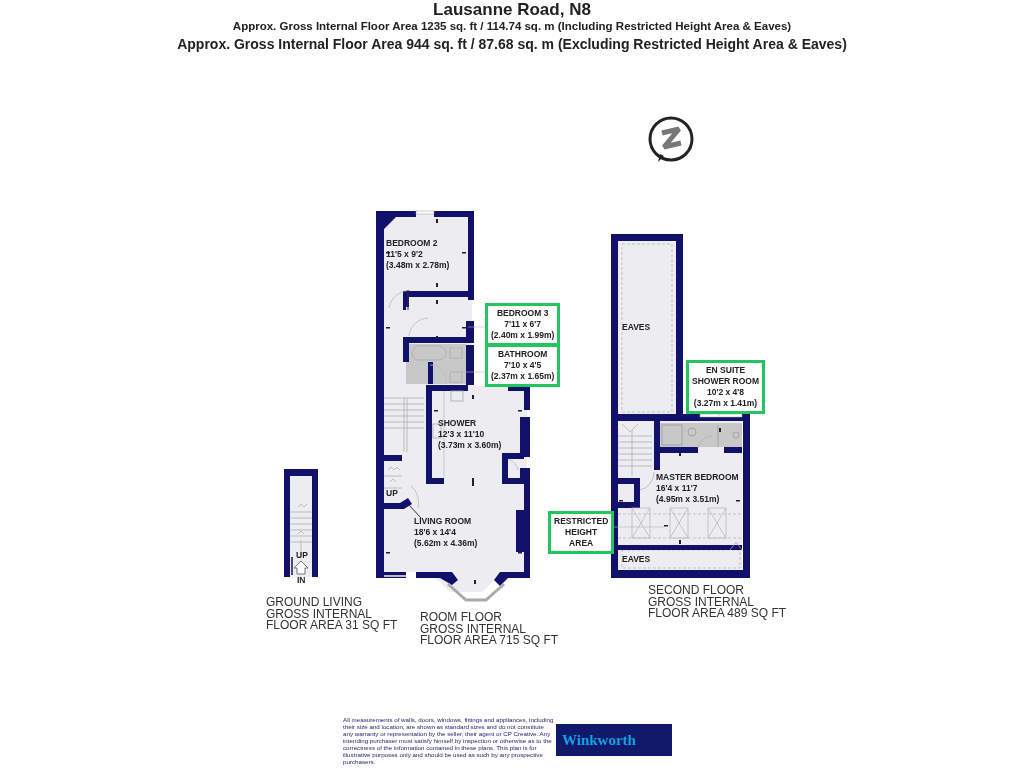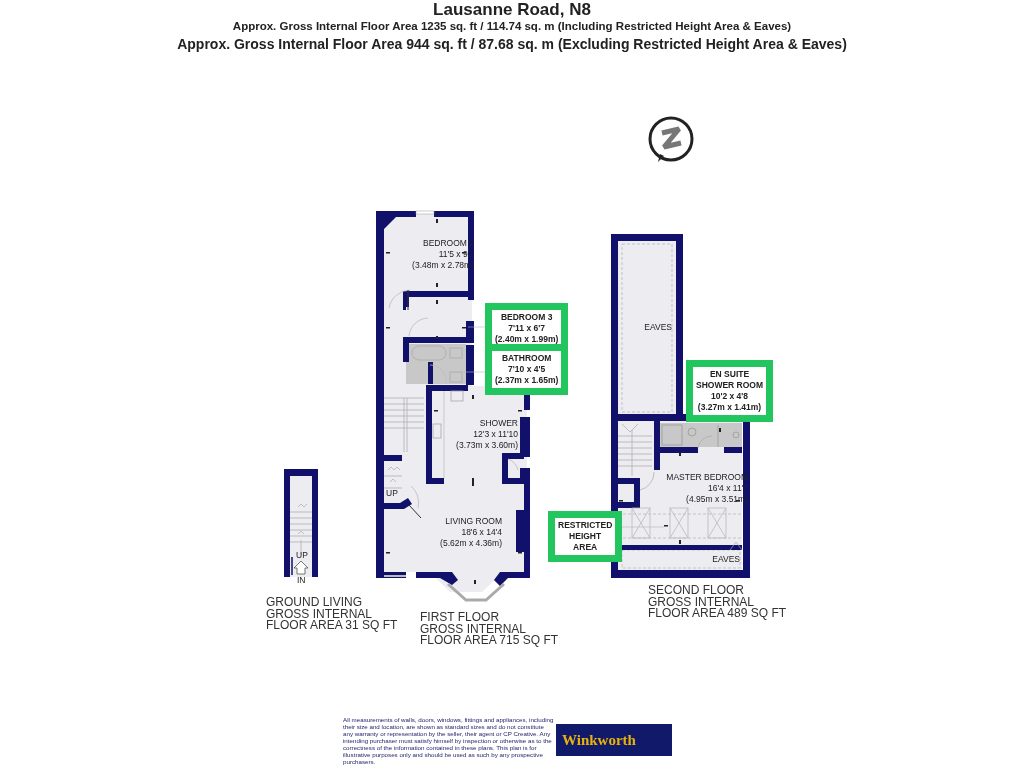--- a/index.html
+++ b/index.html
@@ -2,25 +2,25 @@
 <html><head>
 <meta charset="utf-8">
 <style>
   html, body { margin:0; padding:0; background:#fff; }
   body { width:1024px; height:768px; position:relative; overflow:hidden; font-family:"Liberation Sans", sans-serif; color:#222; }
   .hdr { position:absolute; left:0; width:1024px; text-align:center; }
   .title { top:0; font-size:17px; font-weight:bold; }
   .sub1 { top:20px; font-size:11.5px; font-weight:bold; }
   .sub2 { top:36px; font-size:14px; font-weight:bold; }
   .plan { position:absolute; left:0; top:0; }
-  .lbl { position:absolute; font-size:8.5px; font-weight:normal; text-align:right; line-height:11px; color:#222; white-space:nowrap; }
-  .callout { position:absolute; background:#fff; border:7px solid #22c55e; font-size:8.5px; font-weight:bold; text-align:center; line-height:11px; padding:2px 3px; white-space:nowrap; }
+  .lbl { position:absolute; font-size:8.5px; font-weight:bold; text-align:left; line-height:11px; color:#222; white-space:nowrap; }
+  .callout { position:absolute; background:#fff; border:3px solid #22c55e; font-size:8.5px; font-weight:bold; text-align:center; line-height:11px; padding:2px 3px; white-space:nowrap; }
   .floorlbl { position:absolute; font-size:12px; font-weight:normal; line-height:11.5px; color:#333; white-space:nowrap; }
   .disclaimer { position:absolute; left:343px; top:716px; width:212px; font-size:6.2px; line-height:7px; color:#1d1d6a; font-family:"Liberation Sans Narrow","Liberation Sans",sans-serif; }
-  .brand { position:absolute; left:556px; top:724px; width:116px; height:32px; background:#111a6a; color:#eab308; font-family:"Liberation Serif", serif; font-weight:bold; font-size:15px; display:flex; align-items:center; padding-left:6px; box-sizing:border-box; }
+  .brand { position:absolute; left:556px; top:724px; width:116px; height:32px; background:#111a6a; color:#0ea5e9; font-family:"Liberation Serif", serif; font-weight:bold; font-size:15px; display:flex; align-items:center; padding-left:6px; box-sizing:border-box; }
   .compass { position:absolute; left:646px; top:114px; }
 </style>
 </head>
 <body>
 
 <div class="hdr title">Lausanne Road, N8</div>
 <div class="hdr sub1">Approx. Gross Internal Floor Area 1235 sq. ft / 114.74 sq. m (Including Restricted Height Area &amp; Eaves)</div>
 <div class="hdr sub2">Approx. Gross Internal Floor Area 944 sq. ft / 87.68 sq. m (Excluding Restricted Height Area &amp; Eaves)</div>
 
 <svg class="compass" width="52" height="56" viewBox="0 0 52 56">
@@ -250,21 +250,21 @@
   <div>HEIGHT</div>
   <div>AREA</div>
 </div>
 
 <div class="floorlbl" style="left:266px;top:597px;">
   <div>GROUND LIVING</div>
   <div>GROSS INTERNAL</div>
   <div>FLOOR AREA 31 SQ FT</div>
 </div>
 <div class="floorlbl" style="left:420px;top:612px;">
-  <div>FIRST FLOOR</div>
+  <div>ROOM FLOOR</div>
   <div>GROSS INTERNAL</div>
   <div>FLOOR AREA 715 SQ FT</div>
 </div>
 <div class="floorlbl" style="left:648px;top:585px;">
   <div>SECOND FLOOR</div>
   <div>GROSS INTERNAL</div>
   <div>FLOOR AREA 489 SQ FT</div>
 </div>
 
 <div class="disclaimer">All measurements of walls, doors, windows, fittings and appliances, including their size and location, are shown as standard sizes and do not constitute any warranty or representation by the seller, their agent or CP Creative. Any intending purchaser must satisfy himself by inspection or otherwise as to the correctness of the information contained in these plans. This plan is for illustrative purposes only and should be used as such by any prospective purchasers.</div>

